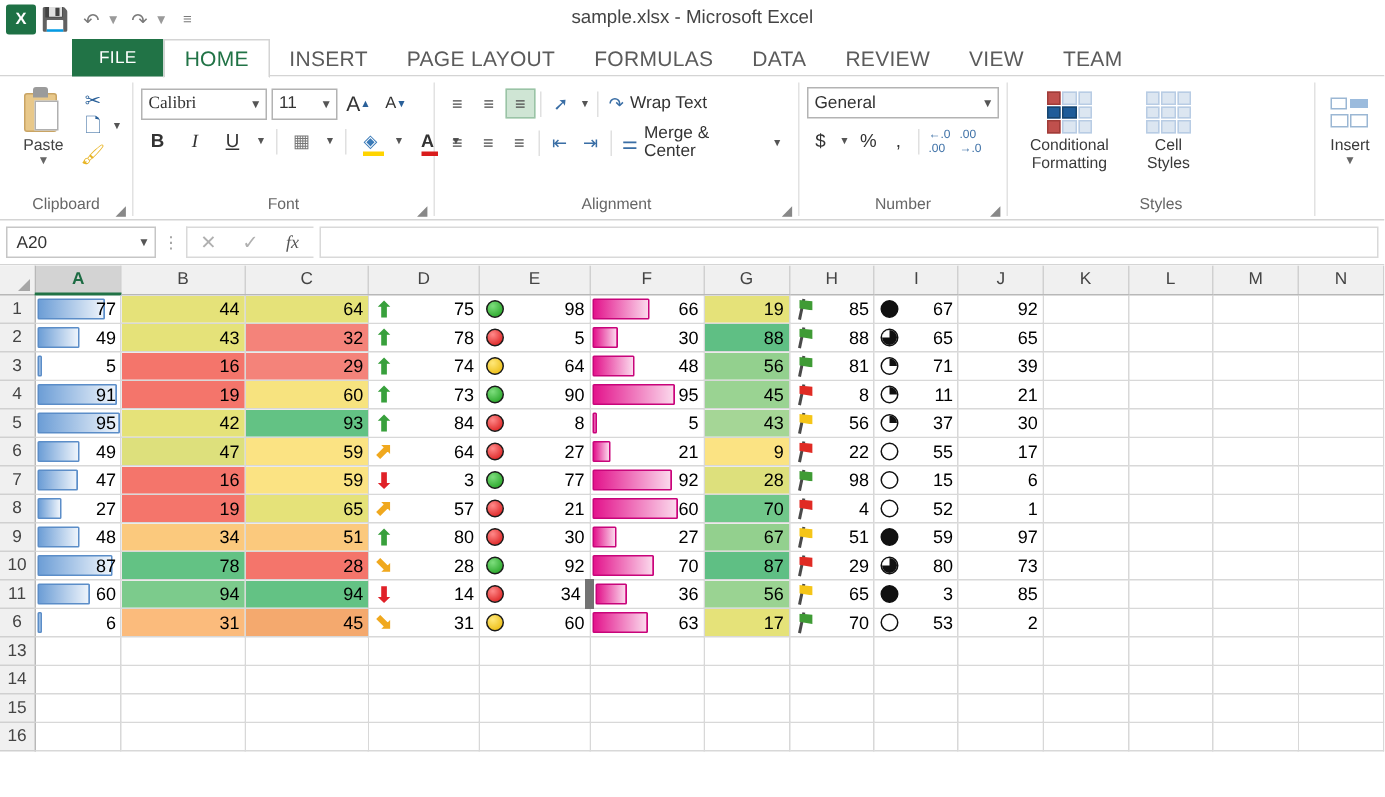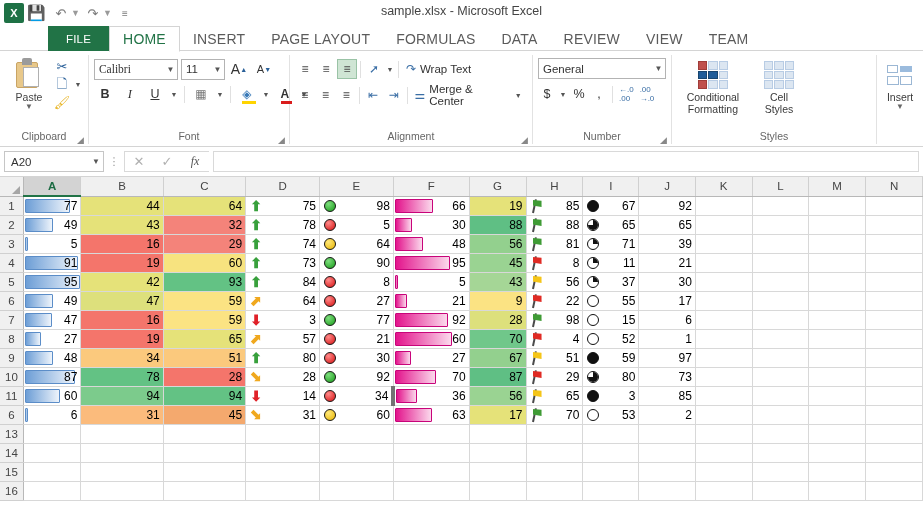--- a/index.html
+++ b/index.html
@@ -1015,21 +1015,21 @@
               <span class="arw down" style="display:inline-block;transform:rotate(0deg);">⬇</span>
             </span>
             <span class="v">14</span>
           </td>
           <td class="cell icocell" style="">
             <span class="ic">
               <span class="tl r"></span>
             </span>
             <span class="v">34</span>
           </td>
-          <td class="cell" style="border-left:4px solid #737373;padding-left:20px;">
+          <td class="cell" style="border-left:6px solid #737373;padding-left:20px;">
             <span class="dbar pink" style="width:21px;"></span>
             <span class="v">36</span>
           </td>
           <td class="cell" style="background:#9ad392;">
             <span class="v">56</span>
           </td>
           <td class="cell icocell" style="">
             <span class="ic">
               <span class="flag y">
                 <span class="pole"></span>

